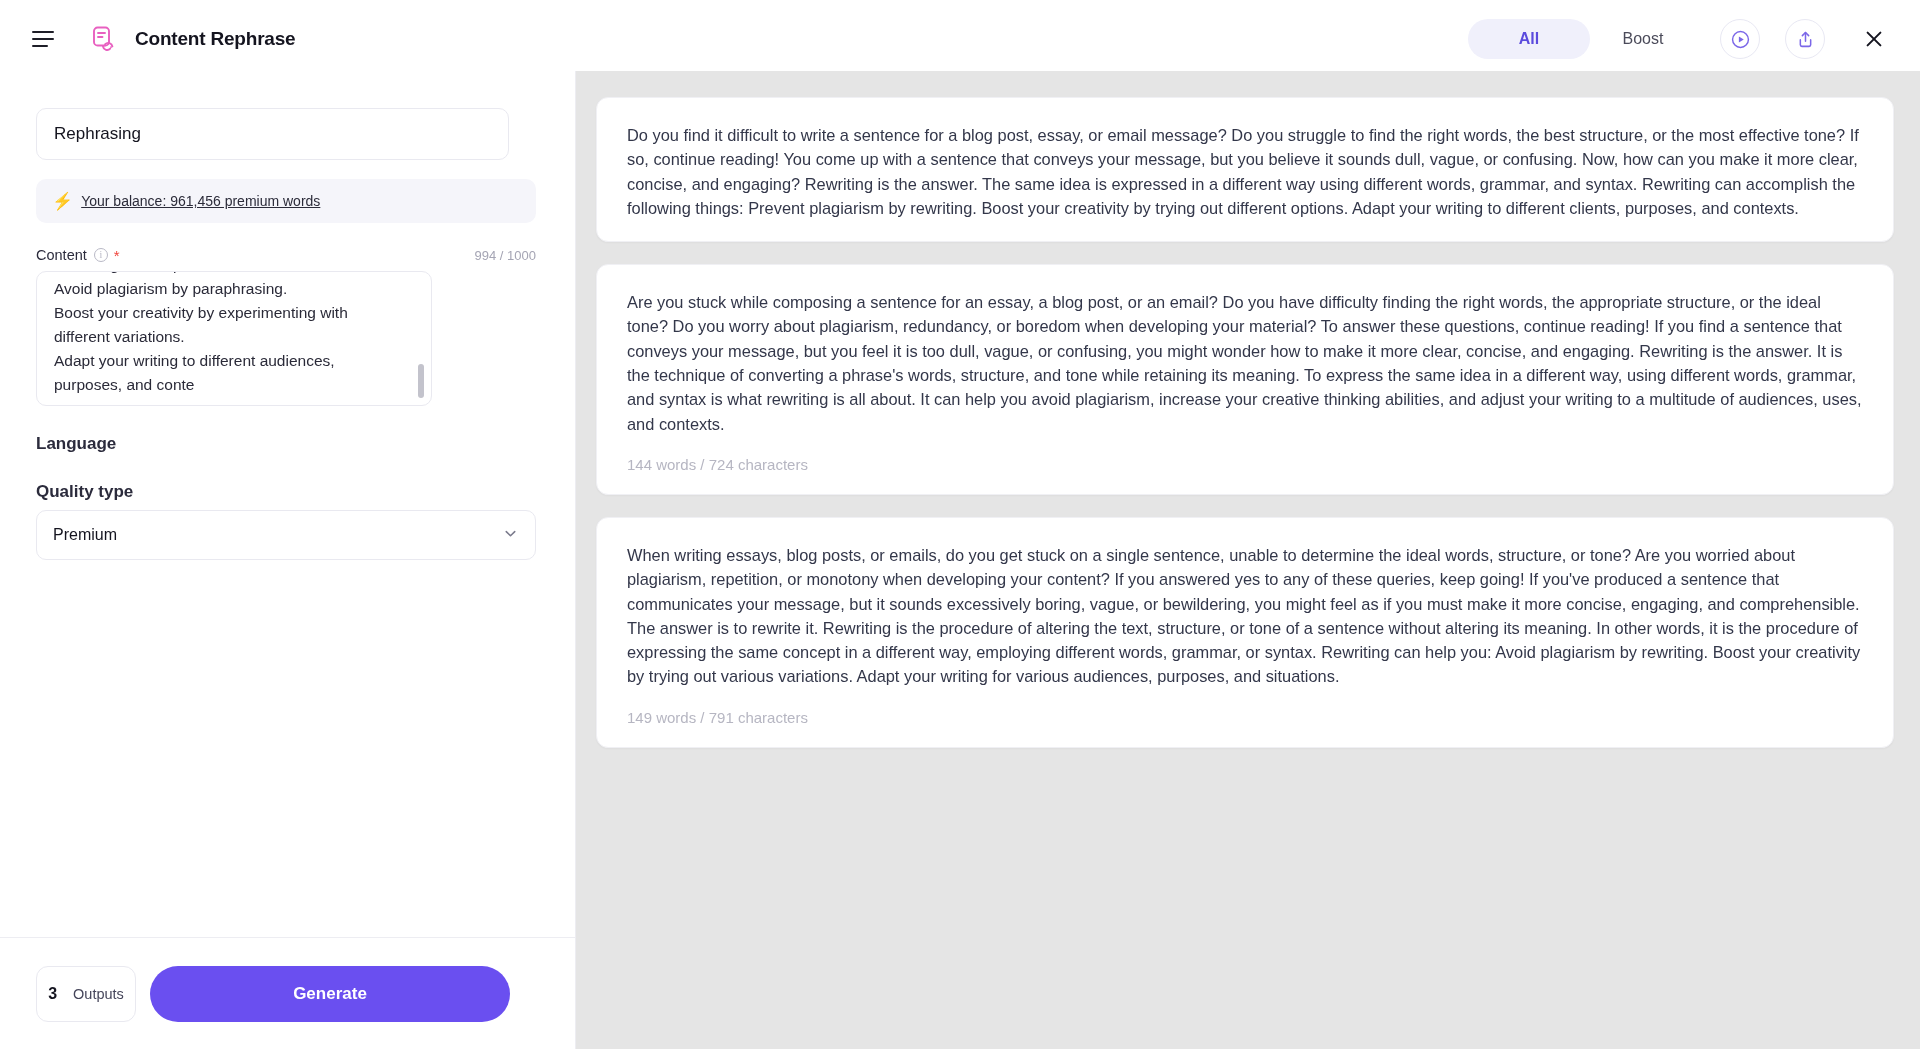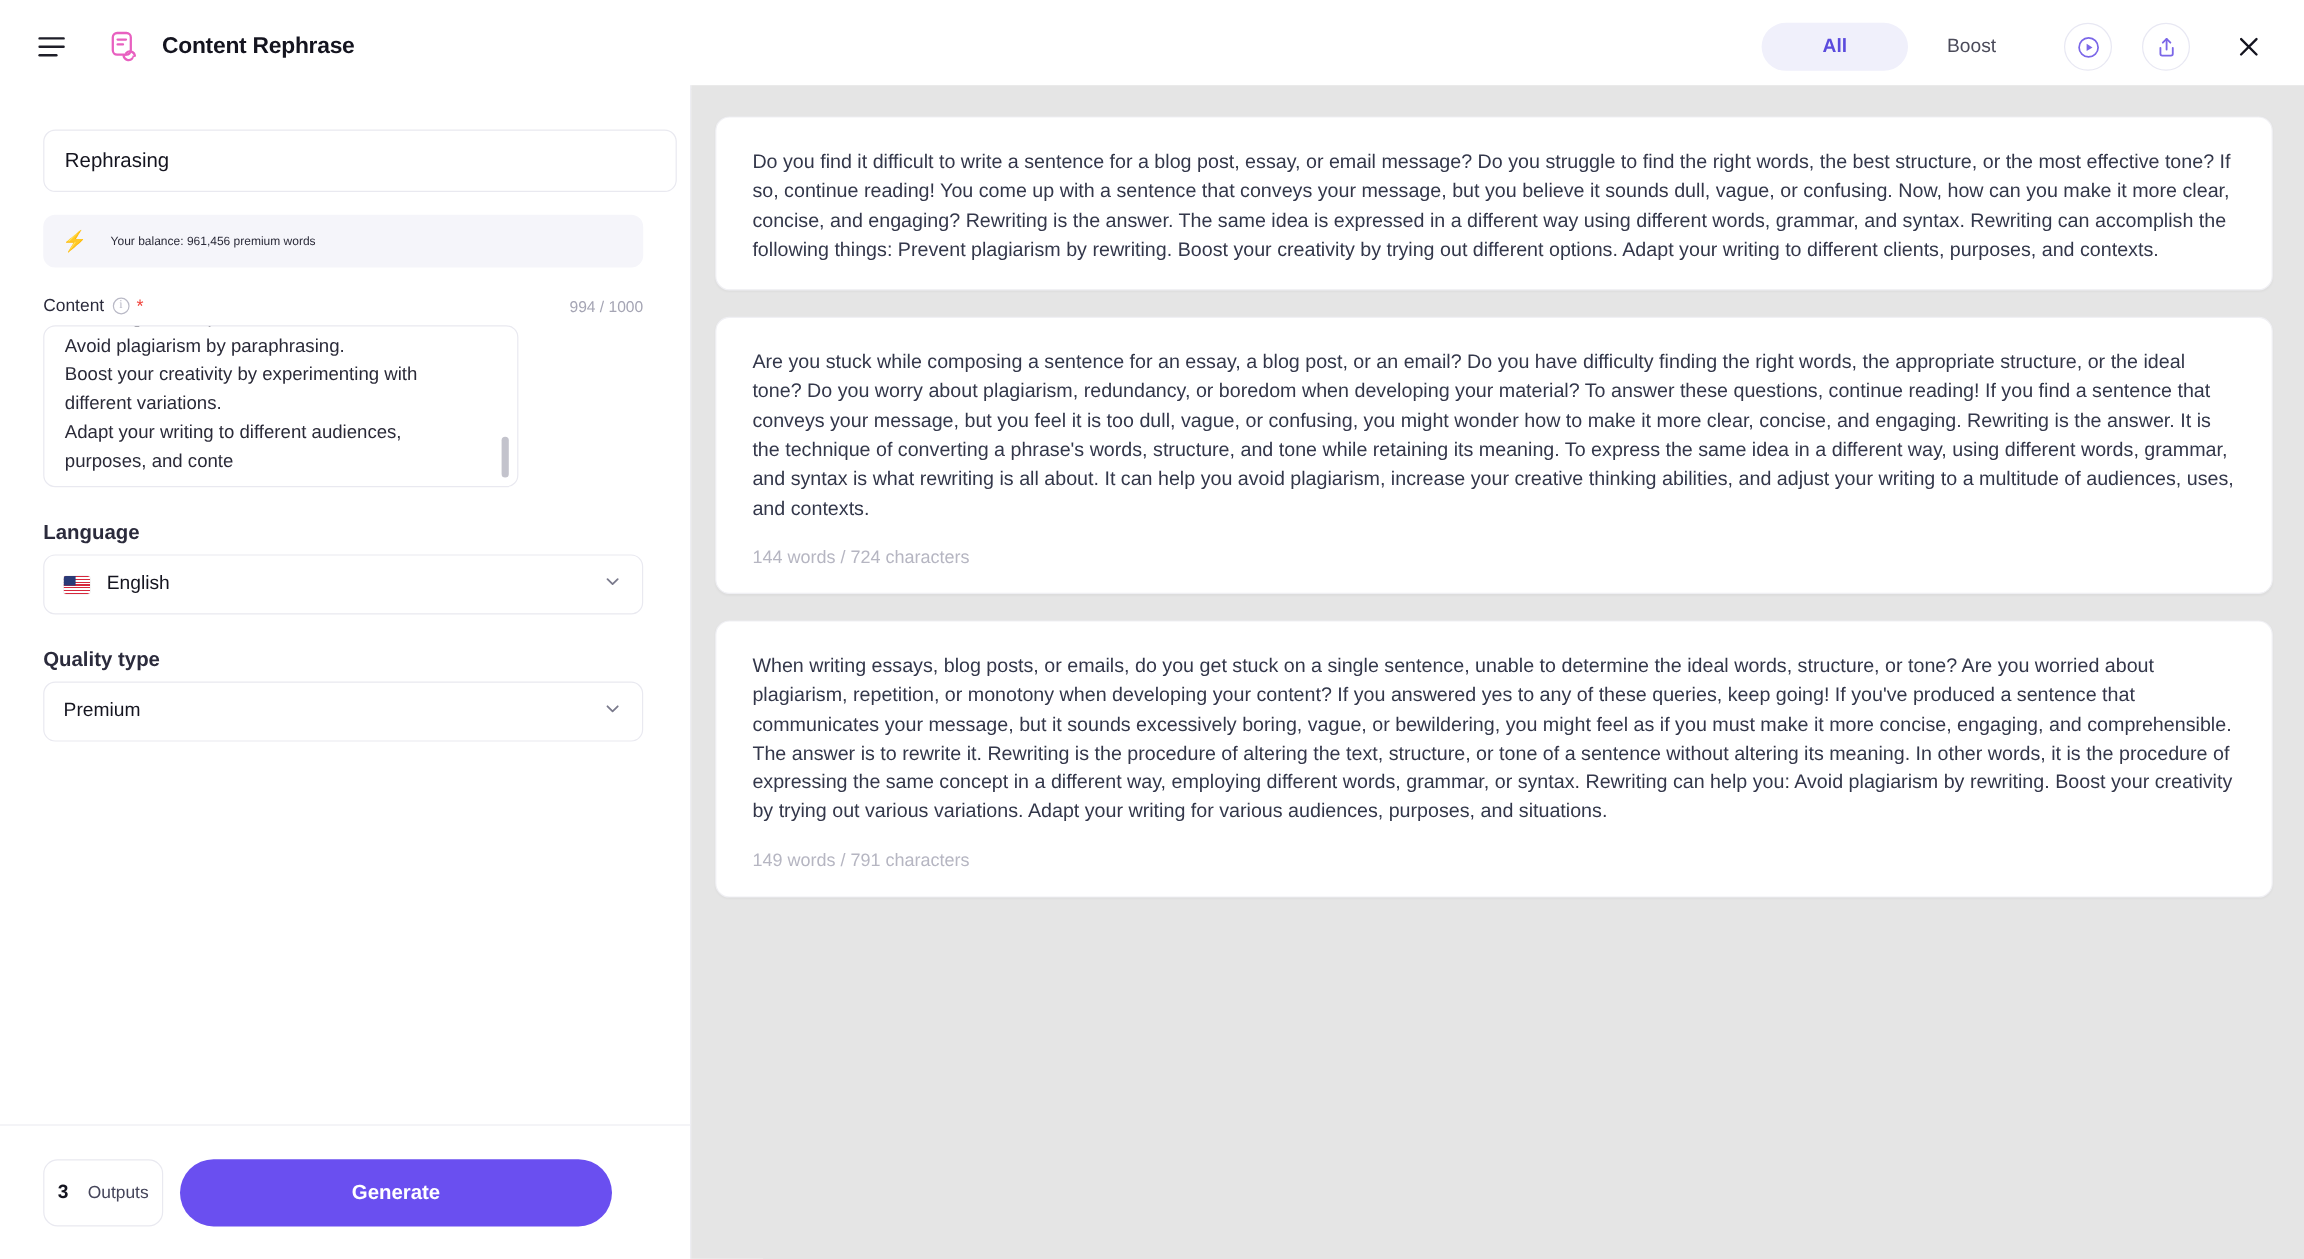--- a/index.html
+++ b/index.html
@@ -66,36 +66,36 @@
   
   .sidebar {
     position: absolute; top: 71px; left: 0;
     width: 576px; height: 978px;
     background: #ffffff;
     border-right: 1px solid #ededf2;
   }
   .sidebar-inner { padding: 37px 48px 0 36px; }
 
   .title-input {
-    width: 528px; height: 52px;
+    width: 473px; height: 52px;
     border: 1px solid #e9e9f0; border-radius: 10px;
     background: #fff; color: #14141f;
     font-size: 17px; font-family: "Liberation Sans", sans-serif;
     padding: 0 17px;
     outline: none;
   }
 
   .balance-pill {
     margin-top: 19px;
     width: 500px; height: 44px;
     background: #f5f5fa; border-radius: 10px;
     display: flex; align-items: center; padding-left: 16px;
   }
   .bolt { color: #5b4bdd; font-size: 17px; line-height: 1; }
-  .balance-text { margin-left: 19px; font-size: 10px; color: #2b2b39; }
+  .balance-text { margin-left: 8px; font-size: 14px; color: #2b2b39; text-decoration: underline; }
 
   .field-label-row {
     margin-top: 24px; width: 500px;
     display: flex; align-items: center;
   }
   .field-label { font-size: 14.5px; font-weight: 400; color: #2b2b3c; }
   .info-dot {
     width: 14px; height: 14px; border-radius: 50%;
     border: 1.2px solid #b9b9c6; color: #b9b9c6;
     font-size: 10px; line-height: 12px; text-align: center;
@@ -261,32 +261,20 @@
     <div class="content-box">
       <div class="content-text">Rewriting can help to:
 Avoid plagiarism by paraphrasing.
 Boost your creativity by experimenting with different variations.
 Adapt your writing to different audiences, purposes, and conte</div>
       <div class="ta-track"></div>
       <div class="ta-thumb"></div>
     </div>
 
     <div class="group-label">Language</div>
-    <div class="select-box">
-      <span class="flag">
-        <span class="stripes"></span>
-          <span class="canton"></span>
-      </span>
-      <span class="select-value">English</span>
-      <span class="chev">
-        <svg width="17" height="17" viewBox="0 0 18 18" fill="none">
-          <path d="M4.5 7l4.5 4.4L13.5 7" stroke="#7a7a8c" stroke-width="1.6" stroke-linecap="round" stroke-linejoin="round"></path>
-        </svg>
-      </span>
-    </div>
 
     <div class="group-label">Quality type</div>
     <div class="select-box">
       <span class="select-value no-flag">Premium</span>
       <span class="chev">
         <svg width="17" height="17" viewBox="0 0 18 18" fill="none">
           <path d="M4.5 7l4.5 4.4L13.5 7" stroke="#7a7a8c" stroke-width="1.6" stroke-linecap="round" stroke-linejoin="round"></path>
         </svg>
       </span>
     </div>

